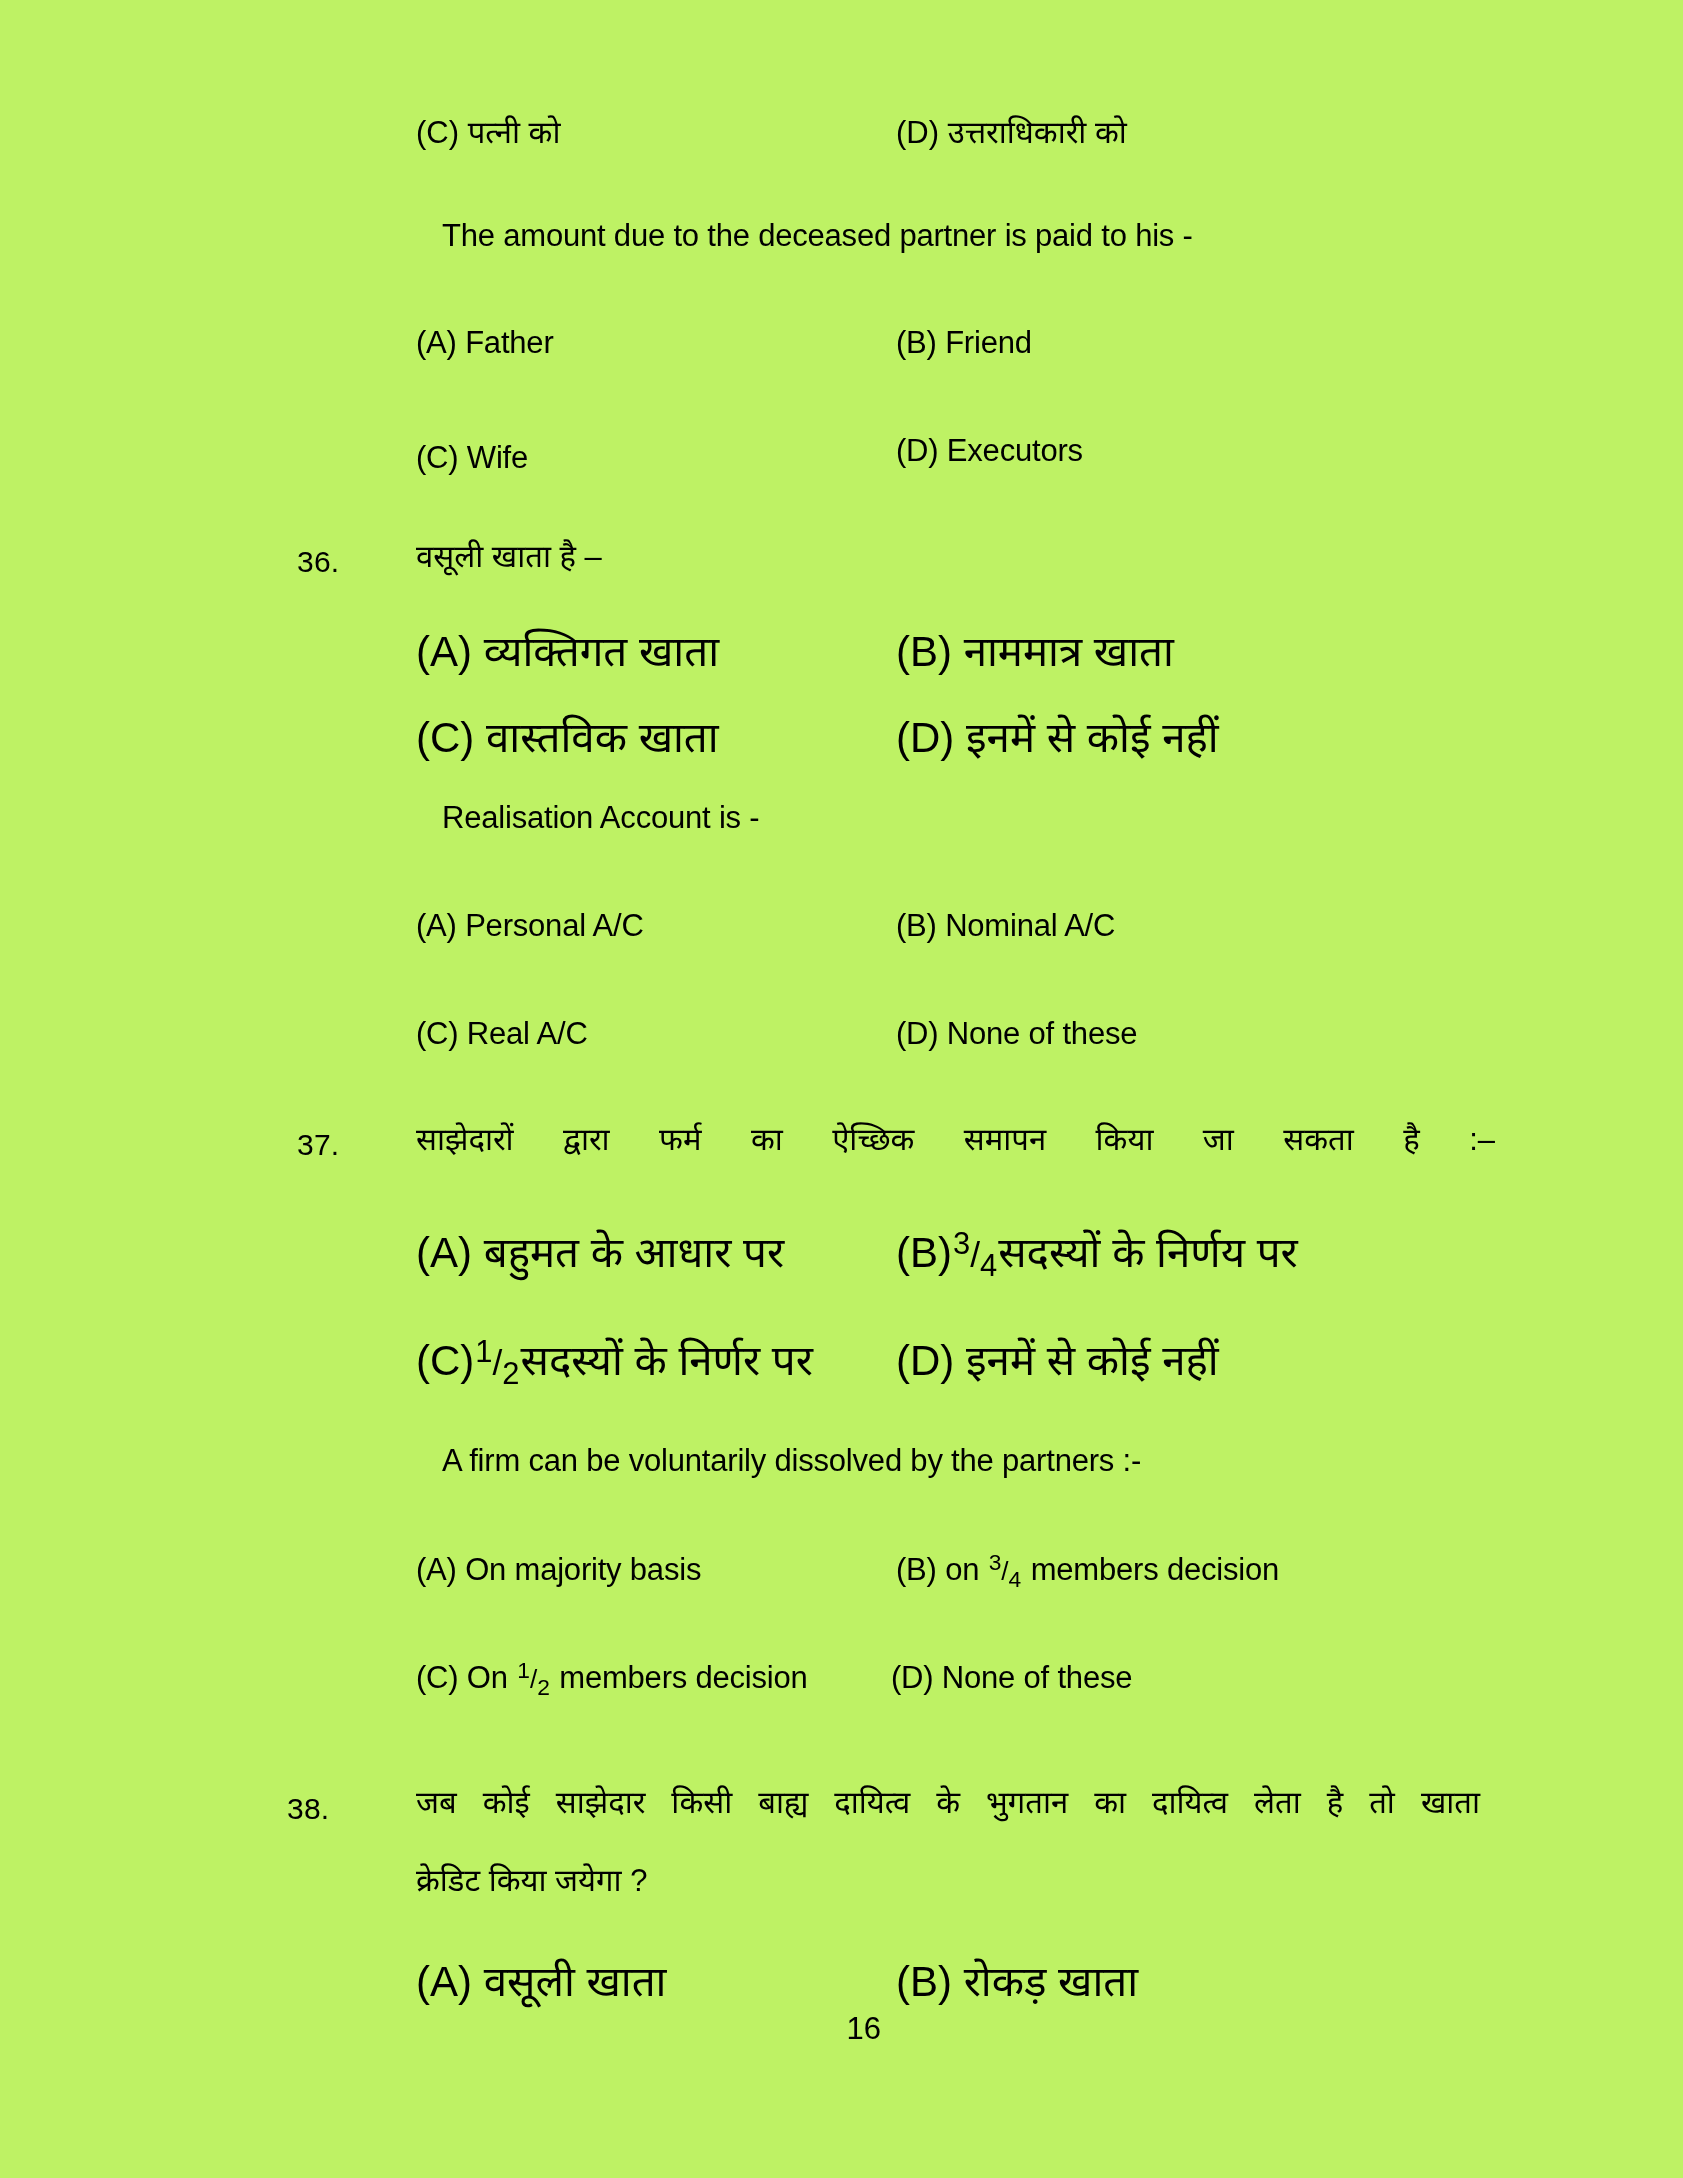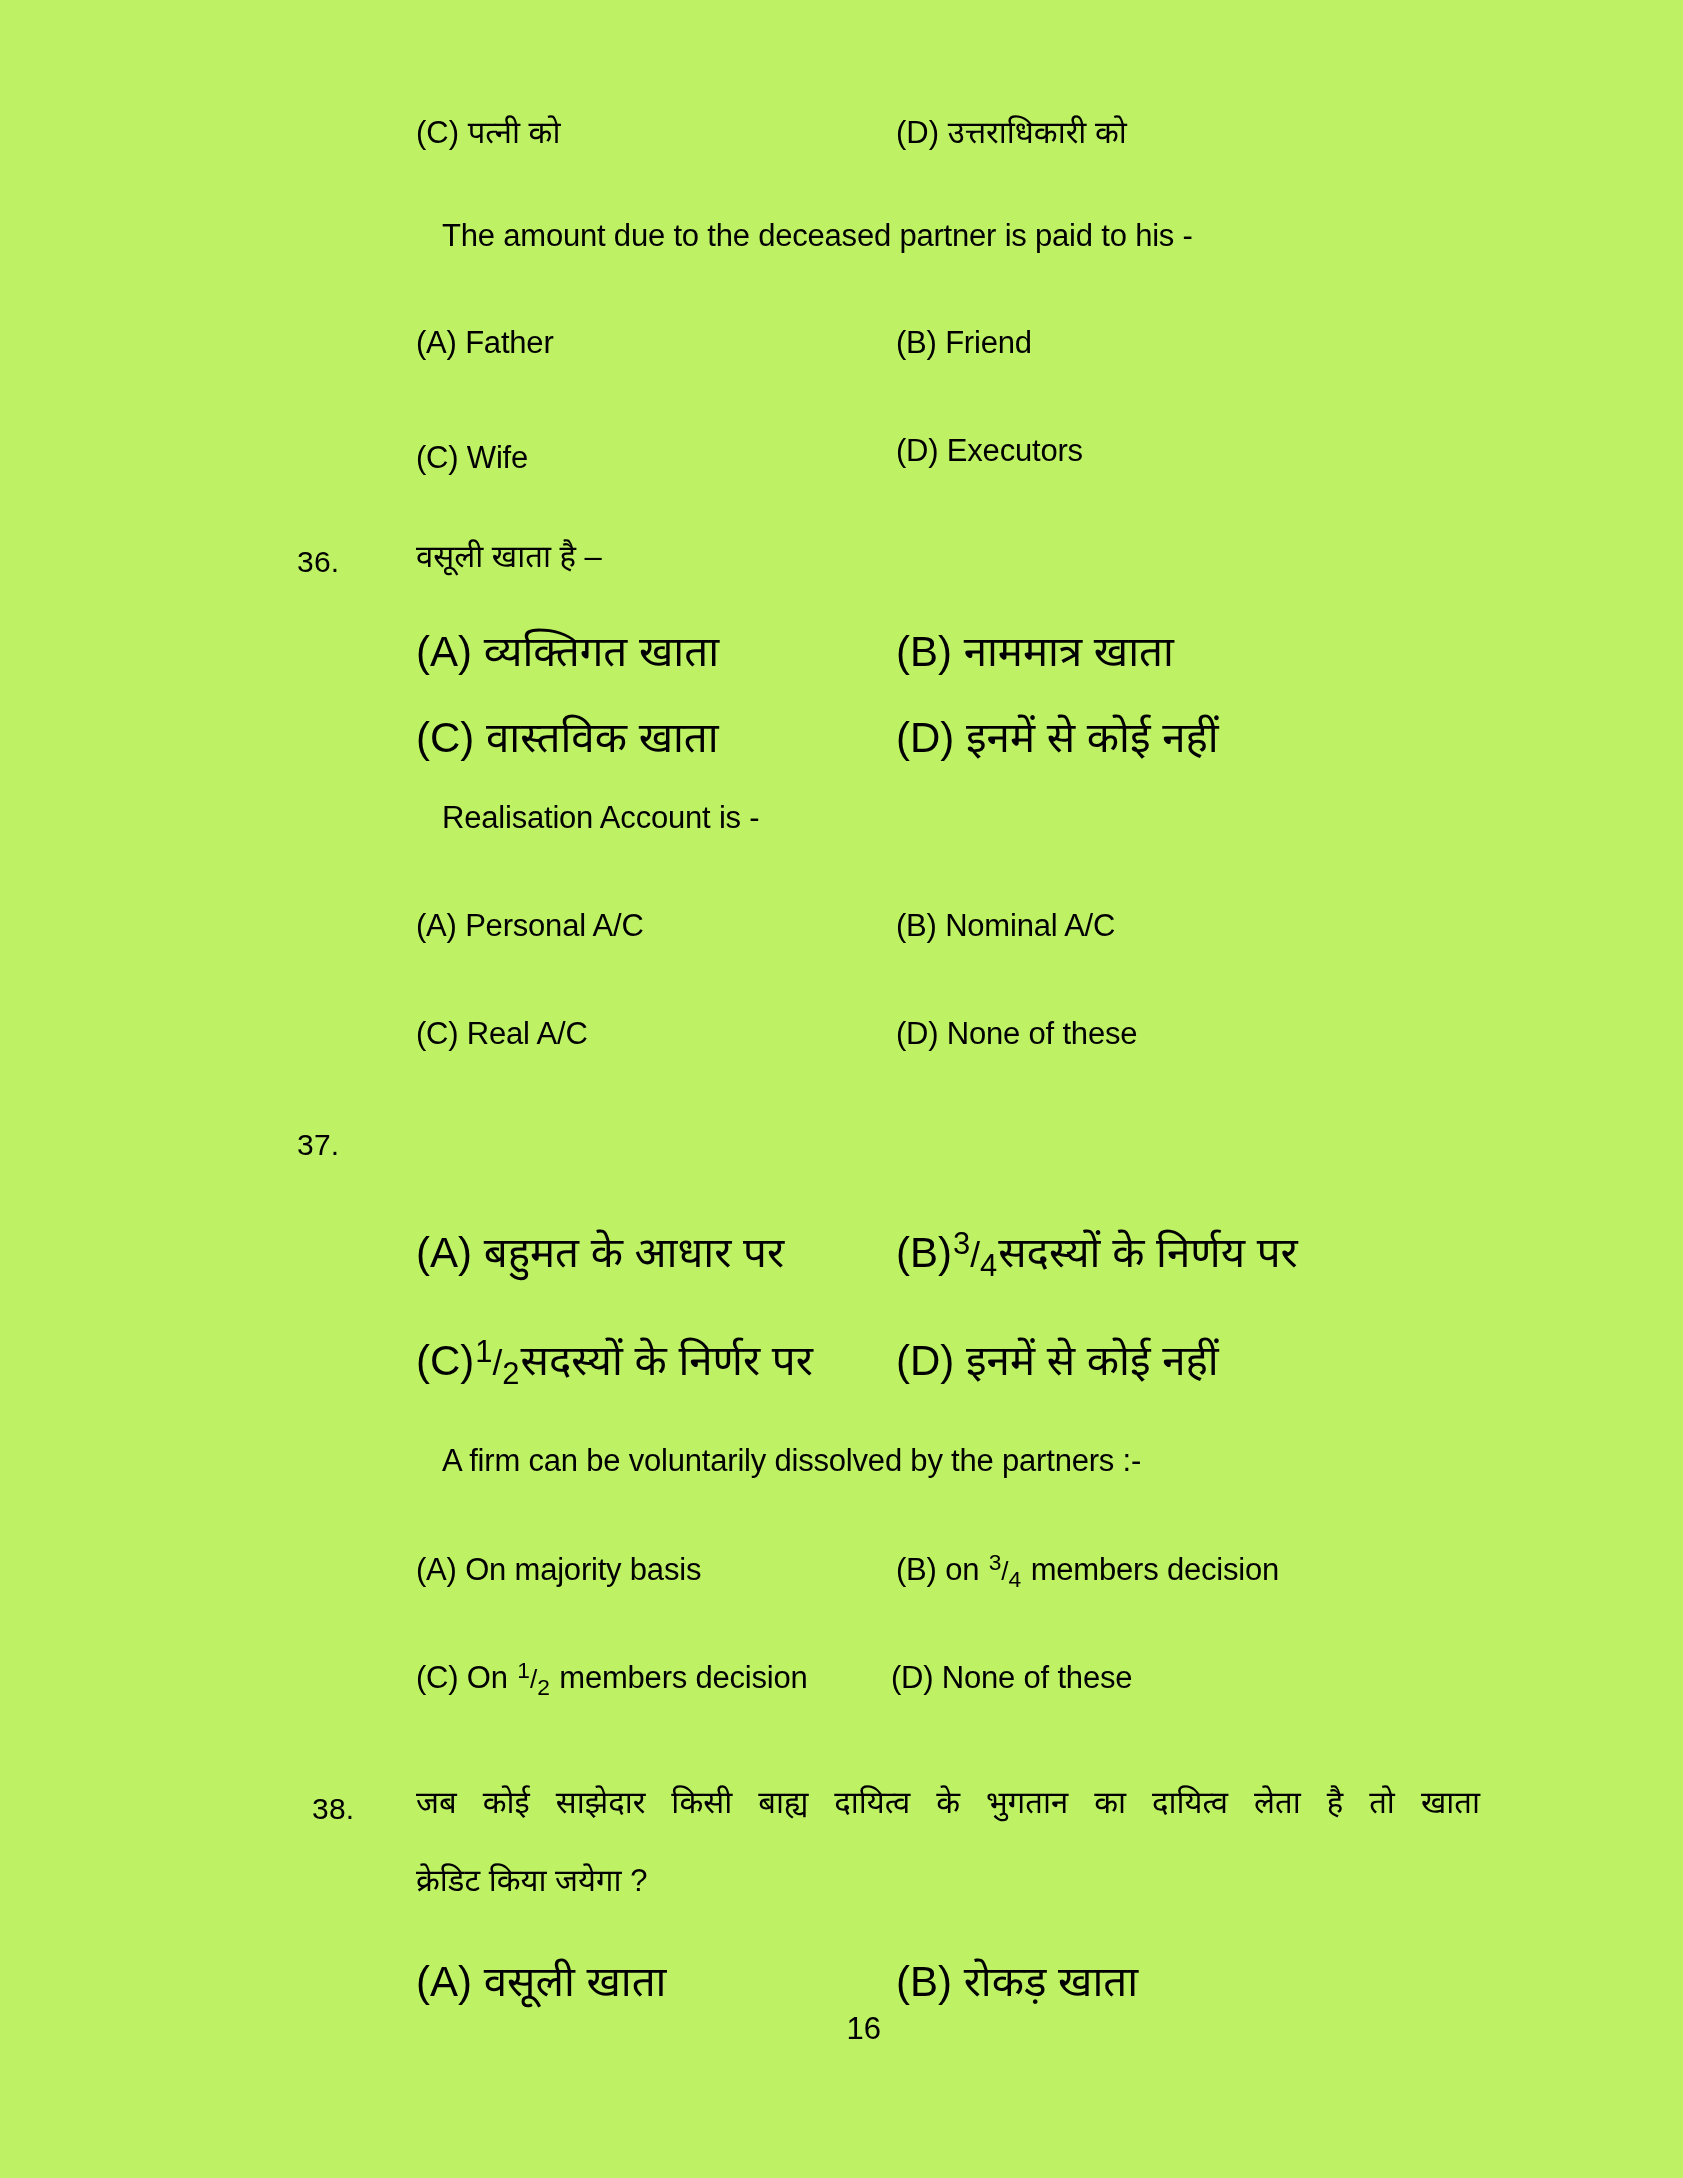--- a/index.html
+++ b/index.html
@@ -139,20 +139,21 @@
     <div class="opt engopt" style="left:416px; top:910px;">(A) Personal A/C</div>
 
     <div class="opt engopt" style="left:896px; top:910px;">(B) Nominal A/C</div>
 
     <div class="opt engopt" style="left:416px; top:1018px;">(C) Real A/C</div>
 
     <div class="opt engopt" style="left:896px; top:1018px;">(D) None of these</div>
 
     <div class="qnum" style="left:297px; top:1130px;">37.</div>
 
+    <div class="spread" style="left:416px; top:1119px; width:1079px;">साझेदारों द्वारा फर्म का ऐच्छिक समापन किया जा सकता है :–</div>
 
     <div class="opt hin" style="left:416px; top:1231px;">(A) बहुमत के आधार पर</div>
 
     <div class="opt hin" style="left:896px; top:1231px;">
       <span>(B)</span><span class="frac"><span class="num">3</span><span class="sl">/</span><span class="den">4</span></span><span>सदस्यों के निर्णय पर</span>
     </div>
 
     <div class="opt hin" style="left:416px; top:1339px;">
       <span>(C)</span><span class="frac"><span class="num">1</span><span class="sl">/</span><span class="den">2</span></span><span>सदस्यों के निर्णर पर</span>
     </div>
@@ -166,21 +167,21 @@
     <div class="opt engopt" style="left:896px; top:1554px;">
       <span>(B) on</span>&nbsp;<span class="frac"><span class="num">3</span><span class="sl">/</span><span class="den">4</span></span>&nbsp;<span>members decision</span>
     </div>
 
     <div class="opt engopt" style="left:416px; top:1662px;">
       <span>(C) On</span>&nbsp;<span class="frac"><span class="num">1</span><span class="sl">/</span><span class="den">2</span></span>&nbsp;<span>members decision</span>
     </div>
 
     <div class="opt engopt" style="left:891px; top:1662px;">(D) None of these</div>
 
-    <div class="qnum" style="left:312px; top:1794px;">38.</div>
+    <div class="qnum" style="left:287px; top:1794px;">38.</div>
 
     <div class="spread" style="left:416px; top:1782px; width:1064px;">जब कोई साझेदार किसी बाह्य दायित्व के भुगतान का दायित्व लेता है तो खाता</div>
 
     <div class="hinline" style="left:416px; top:1865px;">क्रेडिट किया जयेगा ?</div>
 
     <div class="opt hin" style="left:416px; top:1960px;">(A) वसूली खाता</div>
 
     <div class="opt hin" style="left:896px; top:1960px;">(B) रोकड़ खाता</div>
 
     <div class="pagenum" style="left:802px; top:2013px; width:79px;">16</div>

